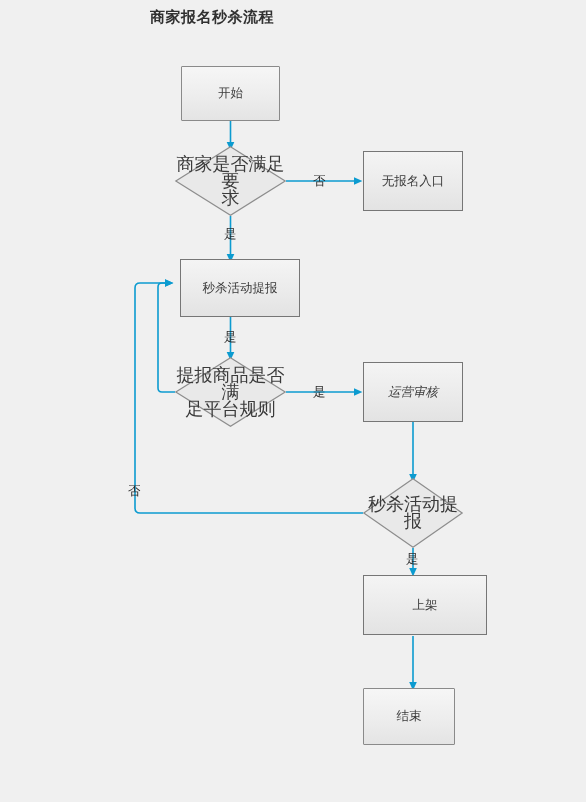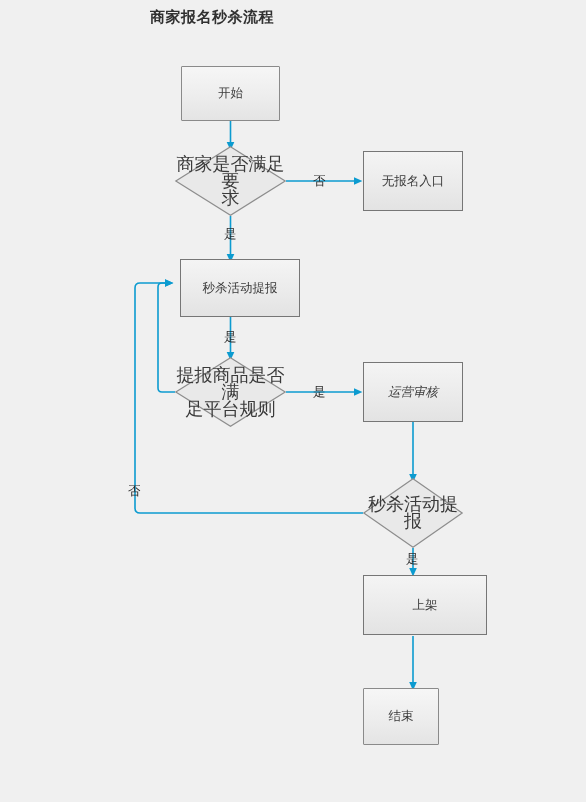--- a/index.html
+++ b/index.html
@@ -159,21 +159,21 @@
     <svg class="dshape" width="100" height="70" viewBox="0 0 100 70">
       <polygon points="50,0.8 99.2,35 50,69.2 0.8,35" fill="#e9e9e9" stroke="#8d8d8d" stroke-width="1.2"></polygon>
     </svg>
     <div class="diamond-label" style="width:96px;">秒杀活动提报</div>
   </div>
 
   <div class="node rect" style="left:363px; top:575px; width:124px; height:60px;">
     <span>上架</span>
   </div>
 
-  <div class="node round" style="left:363px; top:688px; width:76px; height:57px;">
+  <div class="node round" style="left:363px; top:688px; width:92px; height:57px;">
     <span>结束</span>
   </div>
 
   <div class="edge-label" style="left:313px; top:173px;">否</div>
   <div class="edge-label" style="left:224px; top:226px;">是</div>
   <div class="edge-label" style="left:224px; top:329px;">是</div>
   <div class="edge-label" style="left:313px; top:384px;">是</div>
   <div class="edge-label" style="left:128px; top:483px;">否</div>
   <div class="edge-label" style="left:406px; top:551px;">是</div>
 

